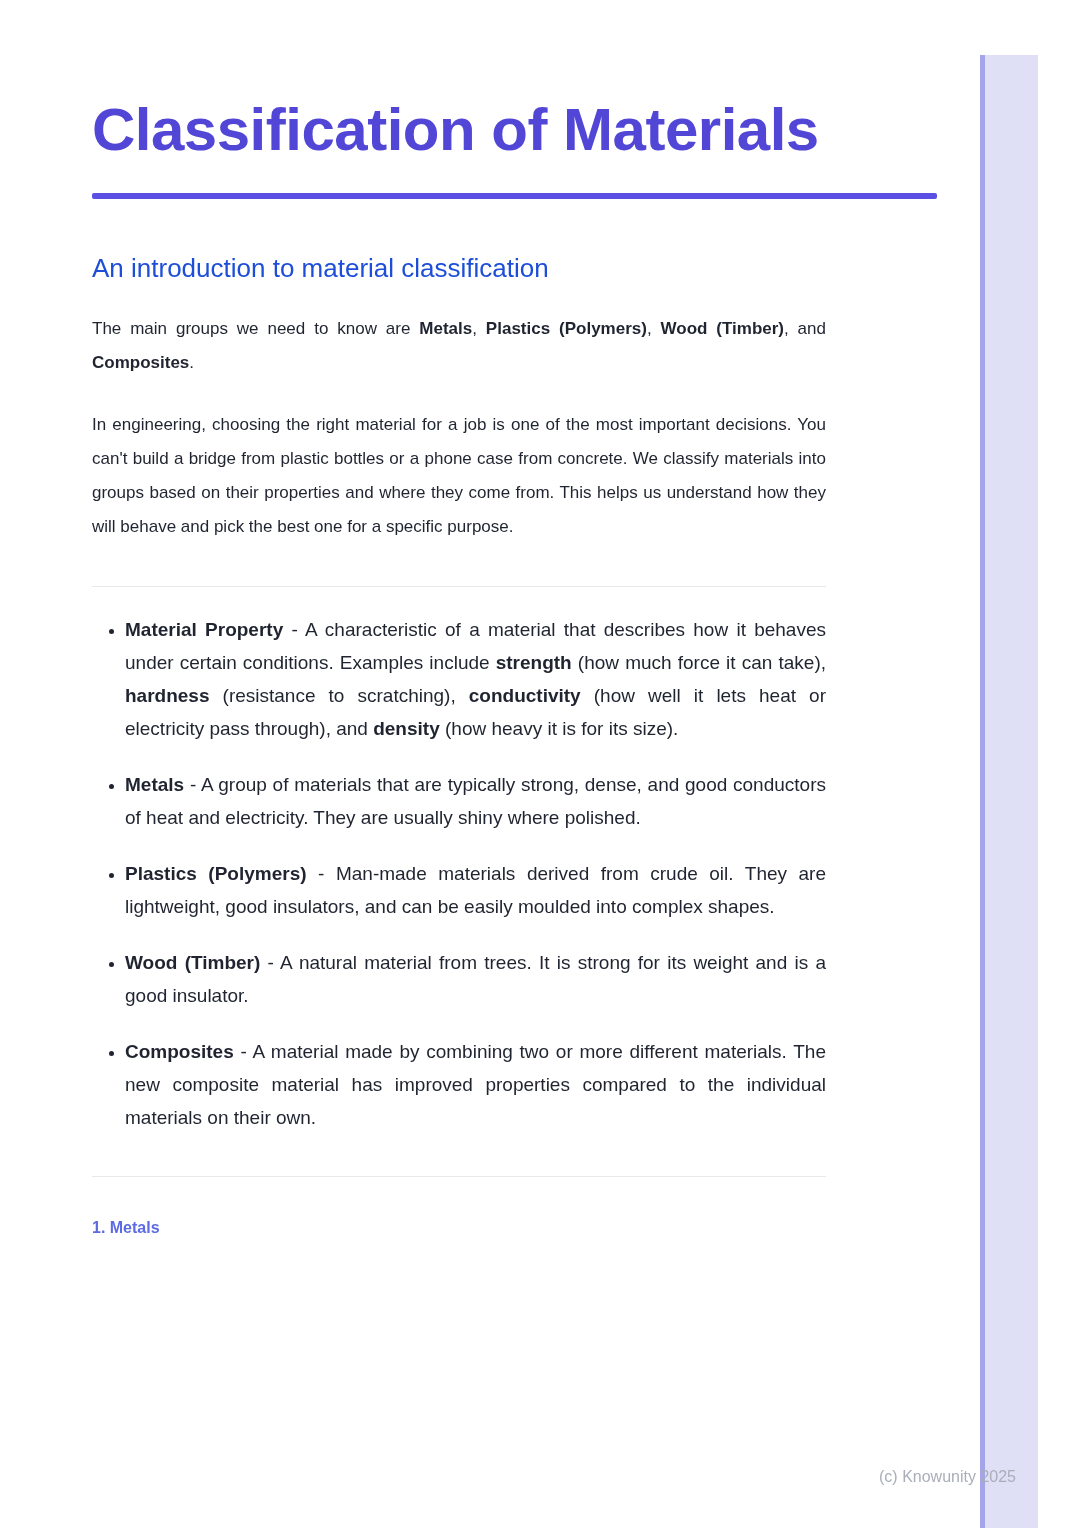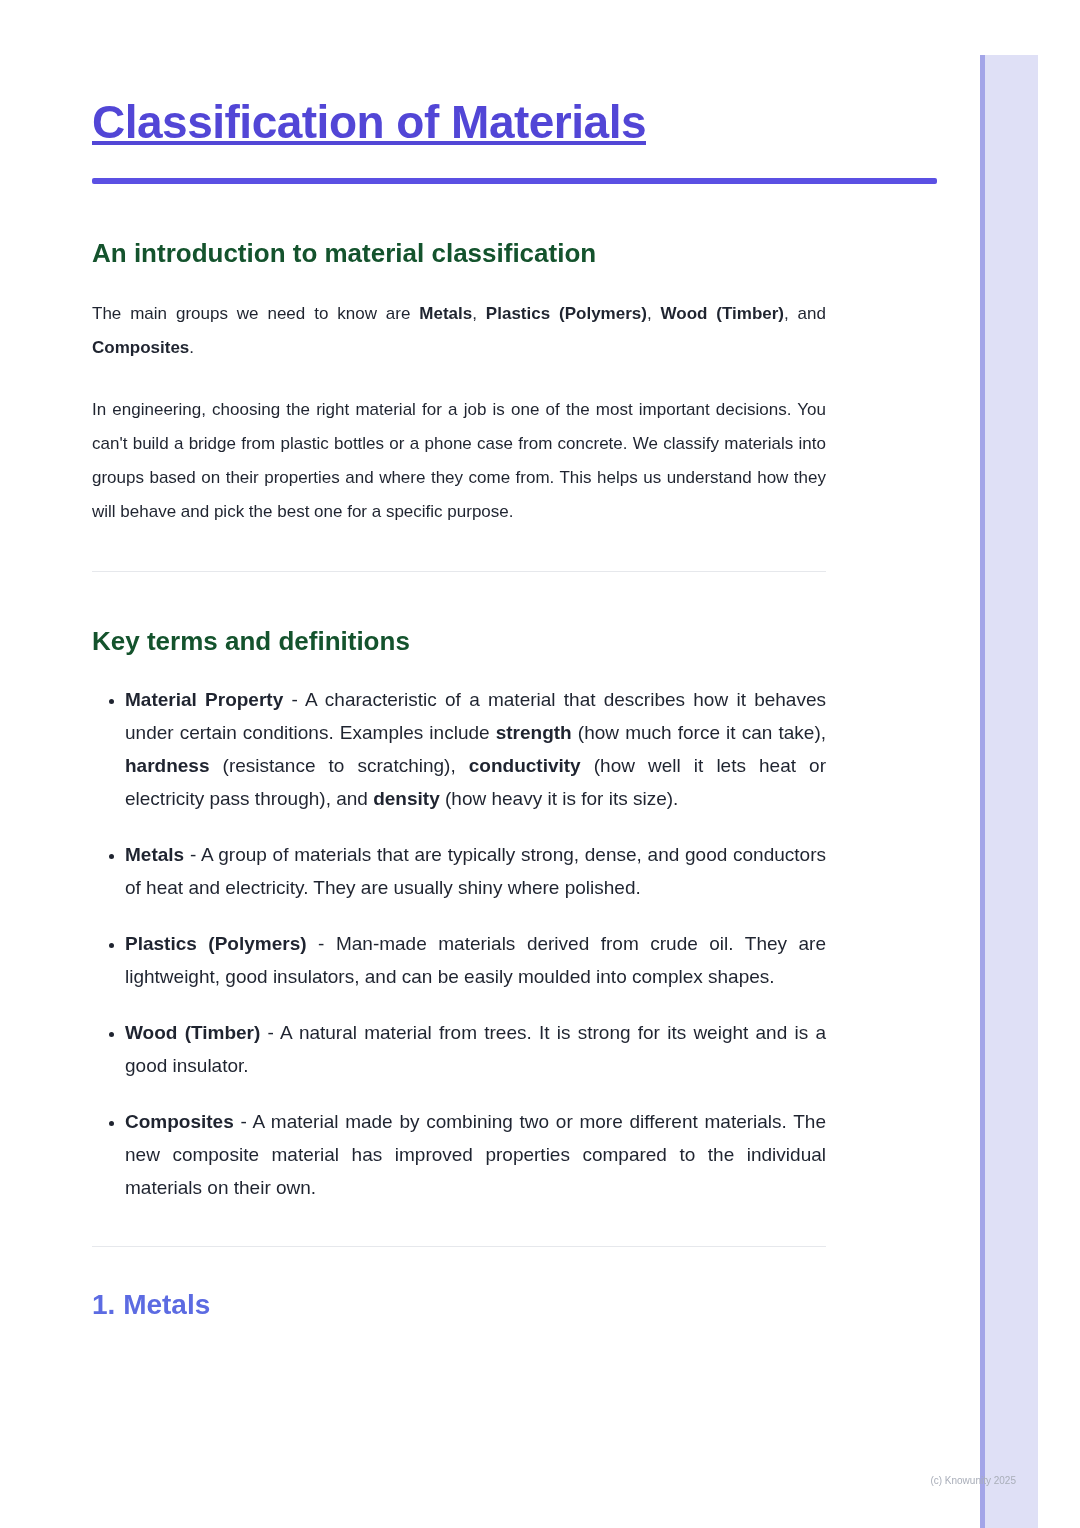--- a/index.html
+++ b/index.html
@@ -28,44 +28,43 @@
   }
   .content {
     position: absolute;
     left: 92px;
     top: 0;
     width: 845px;
     z-index: 2;
   }
   h1.page-title {
     margin: 97px 0 10px 0;
-    font-size: 46px;
+    font-size: 60px;
     font-weight: 800;
     letter-spacing: -0.5px;
     color: #5246d6;
     line-height: 1.1;
-    text-decoration: underline;
   }
   .title-rule {
     width: 845px;
     height: 6px;
     background: #5b50e3;
     border-radius: 2px;
     margin-top: 30px;
   }
   h2.section-heading {
     margin: 54px 0 0 0;
     font-size: 26px;
-    font-weight: 700;
-    color: #14532d;
+    font-weight: 400;
+    color: #1d4ed8;
     line-height: 1.2;
   }
   h3.sub-heading {
     margin: 42px 0 0 0;
-    font-size: 28px;
+    font-size: 16px;
     font-weight: 700;
     color: #5c6be2;
   }
   p.body-par {
     width: 734px;
     margin: 28px 0 0 0;
     font-size: 17px;
     line-height: 34px;
     text-align: justify;
   }
@@ -88,21 +87,21 @@
   }
   ul.terms-list li::marker {
     color: #1f2430;
     font-size: 15px;
   }
   strong { font-weight: 700; }
   .footer {
     position: absolute;
     right: 64px;
     bottom: 42px;
-    font-size: 10px;
+    font-size: 16px;
     color: #a9aeb9;
     z-index: 3;
   }
 </style>
 </head>
 <body>
 
 <div class="page-root">
 
   <div class="stripe"></div>
@@ -114,21 +113,20 @@
     <div class="title-rule"></div>
 
     <h2 class="section-heading">An introduction to material classification</h2>
 
     <p class="body-par"><span>The main groups we need to know are </span><strong>Metals</strong><span>, </span><strong>Plastics (Polymers)</strong><span>, </span><strong>Wood (Timber)</strong><span>, and </span><strong>Composites</strong><span>.</span></p>
 
     <p class="body-par"><span>In engineering, choosing the right material for a job is one of the most important decisions. You can't build a bridge from plastic bottles or a phone case from concrete. We classify materials into groups based on their properties and where they come from. This helps us understand how they will behave and pick the best one for a specific purpose.</span></p>
 
     <hr class="divider">
 
-    <h2 class="section-heading">Key terms and definitions</h2>
 
     <ul class="terms-list">
       <li><strong>Material Property</strong><span> - A characteristic of a material that describes how it behaves under certain conditions. Examples include </span><strong>strength</strong><span> (how much force it can take), </span><strong>hardness</strong><span> (resistance to scratching), </span><strong>conductivity</strong><span> (how well it lets heat or electricity pass through), and </span><strong>density</strong><span> (how heavy it is for its size).</span></li>
       <li><strong>Metals</strong><span> - A group of materials that are typically strong, dense, and good conductors of heat and electricity. They are usually shiny where polished.</span></li>
       <li><strong>Plastics (Polymers)</strong><span> - Man-made materials derived from crude oil. They are lightweight, good insulators, and can be easily moulded into complex shapes.</span></li>
       <li><strong>Wood (Timber)</strong><span> - A natural material from trees. It is strong for its weight and is a good insulator.</span></li>
       <li><strong>Composites</strong><span> - A material made by combining two or more different materials. The new composite material has improved properties compared to the individual materials on their own.</span></li>
     </ul>
 
     <hr class="divider">

